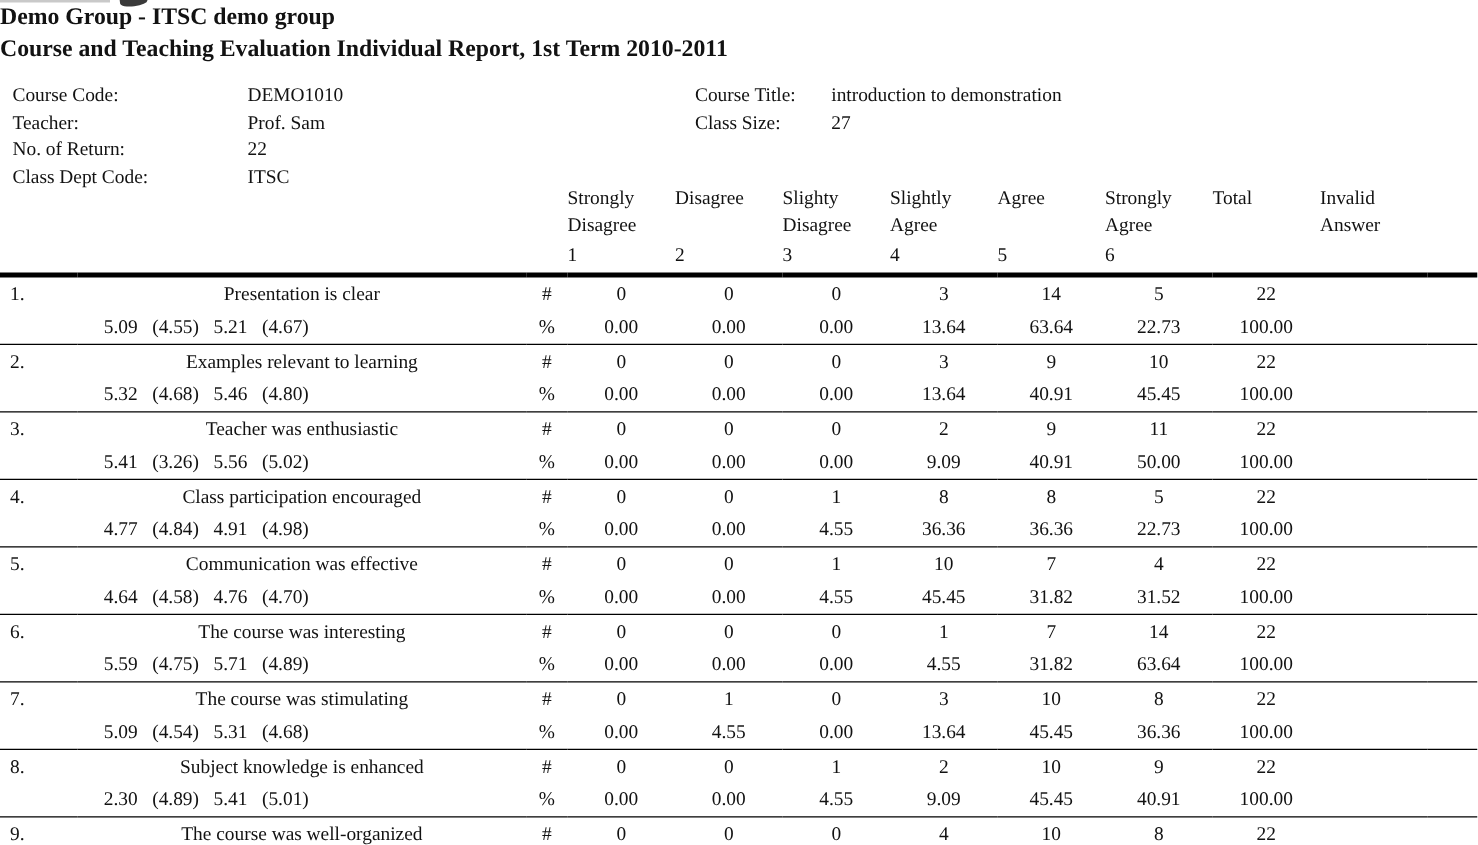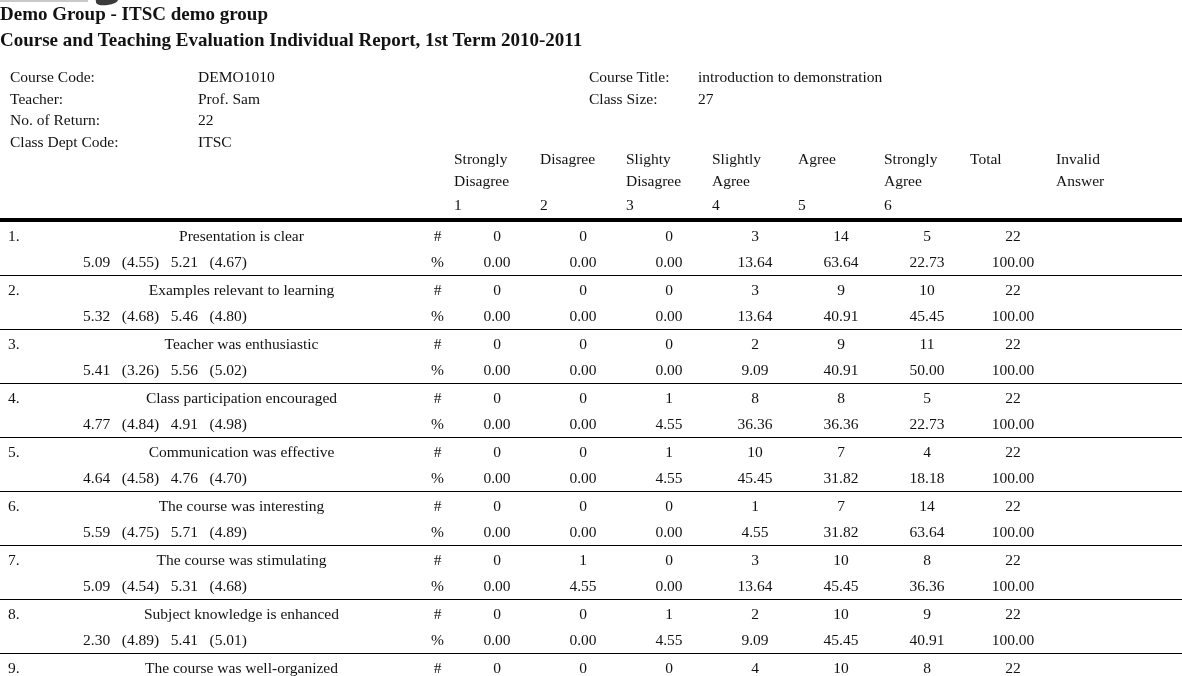--- a/index.html
+++ b/index.html
@@ -13,21 +13,21 @@
   .logo-mark { position: absolute; left: 96px; top: -2px; width: 22px; height: 7px;
                background: #3a3a3a; border-radius: 0 0 55% 55%; transform: rotate(-7deg); }
   
   .titles { position: absolute; top: 1px; left: 0; width: 100%; text-align: left;
             font-weight: bold; font-size: 19px; line-height: 26px; }
   
   .info-block { position: absolute; top: 66px; font-size: 15.5px; line-height: 21.6px; white-space: nowrap; }
   .info-left  { left: 10px; }
   .info-right { left: 556px; }
   .info-left  .label { display: inline-block; width: 188px; }
-  .info-right .label { display: inline-block; width: 109px; margin-left: 33px; }
+  .info-right .label { display: inline-block; width: 109px; }
   
   table.report { position: absolute; top: 148px; left: 0; width: 1182px;
                  table-layout: fixed; border-collapse: collapse; font-size: 15.5px; }
   td { padding: 0; vertical-align: middle; overflow: hidden; }
   tr.h1 td, tr.h2 td { height: 22px; }
   tr.h3 td { height: 26px; }
   thead td { }
   tbody tr.row-a td { height: 27px; border-top: 1px solid #000; }
   tbody tr.row-a.first td { border-top: 4px solid #000; }
   tbody tr.row-b td { height: 26px; }
@@ -252,21 +252,21 @@
     <td></td>
   </tr>
   <tr class="row-b">
     <td class="scores" colspan="2">4.64   (4.58)   4.76   (4.70)</td>
     <td class="sym">%</td>
     <td class="val">0.00</td>
     <td class="val">0.00</td>
     <td class="val">4.55</td>
     <td class="val">45.45</td>
     <td class="val">31.82</td>
-    <td class="val">18.18</td>
+    <td class="val">31.52</td>
     <td class="val">100.00</td>
     <td class="val"></td>
     <td></td>
   </tr>
 
   <tr class="row-a">
     <td class="num">6.</td>
     <td class="itext">The course was interesting</td>
     <td class="sym">#</td>
     <td class="val">0</td>

